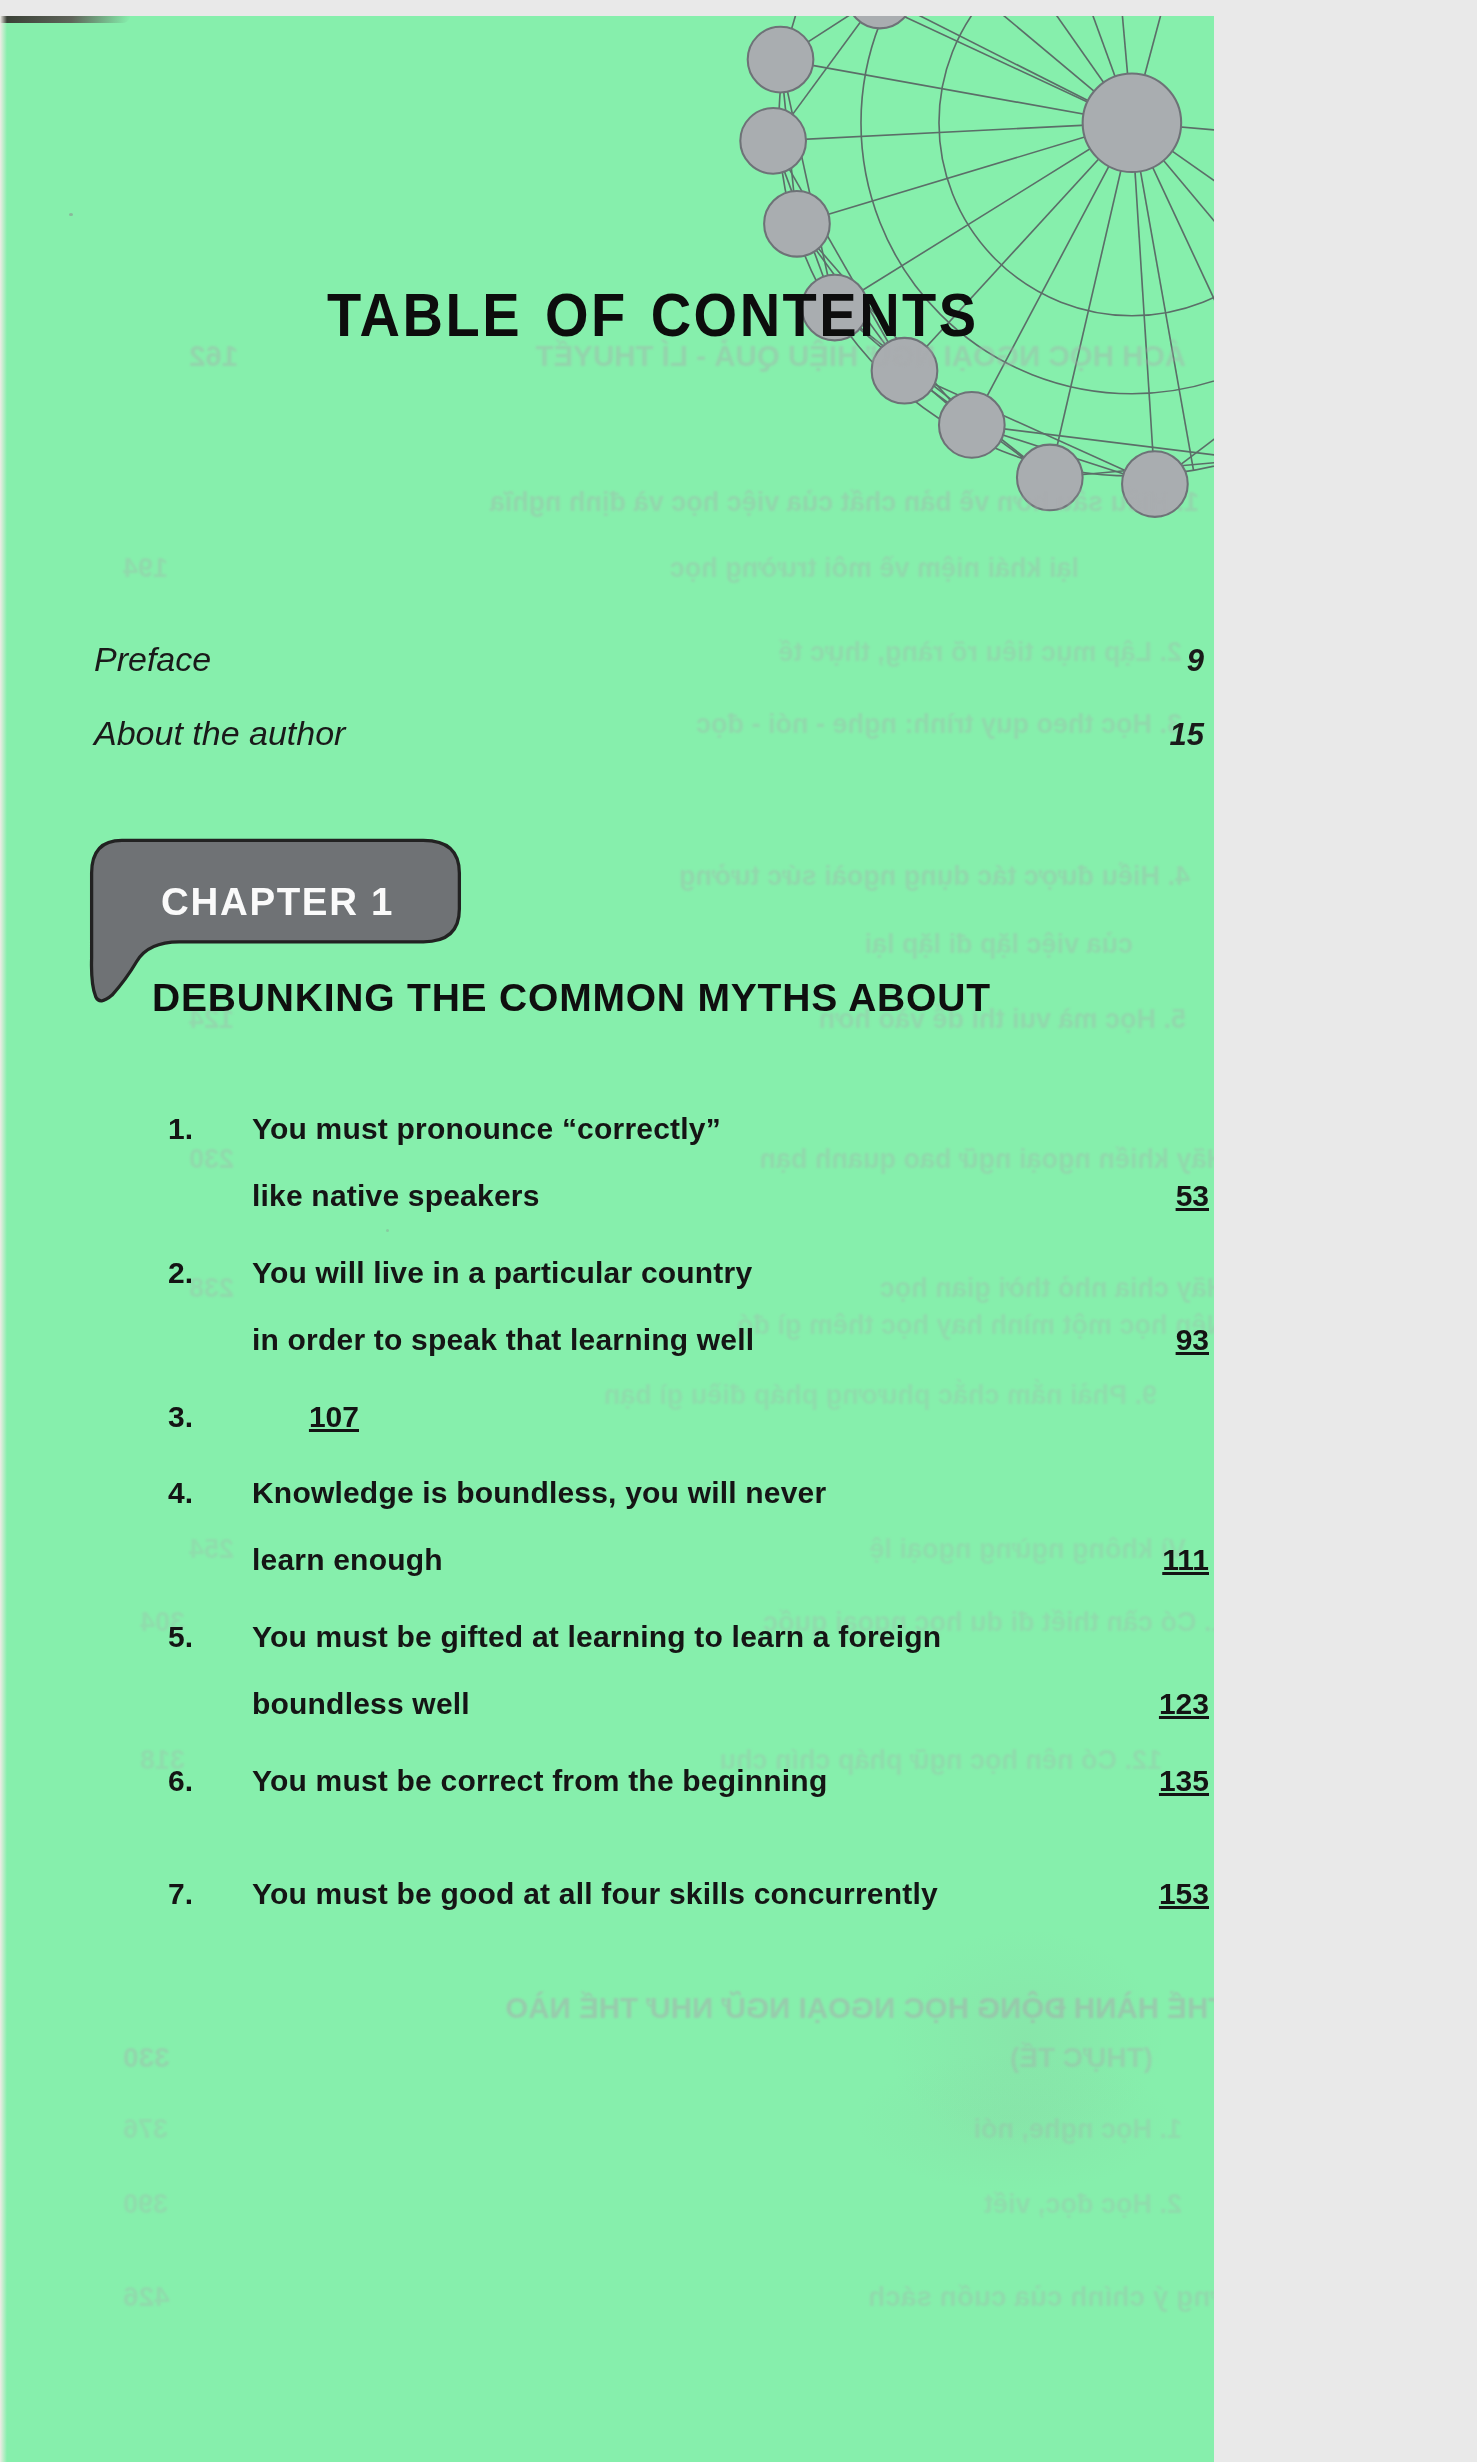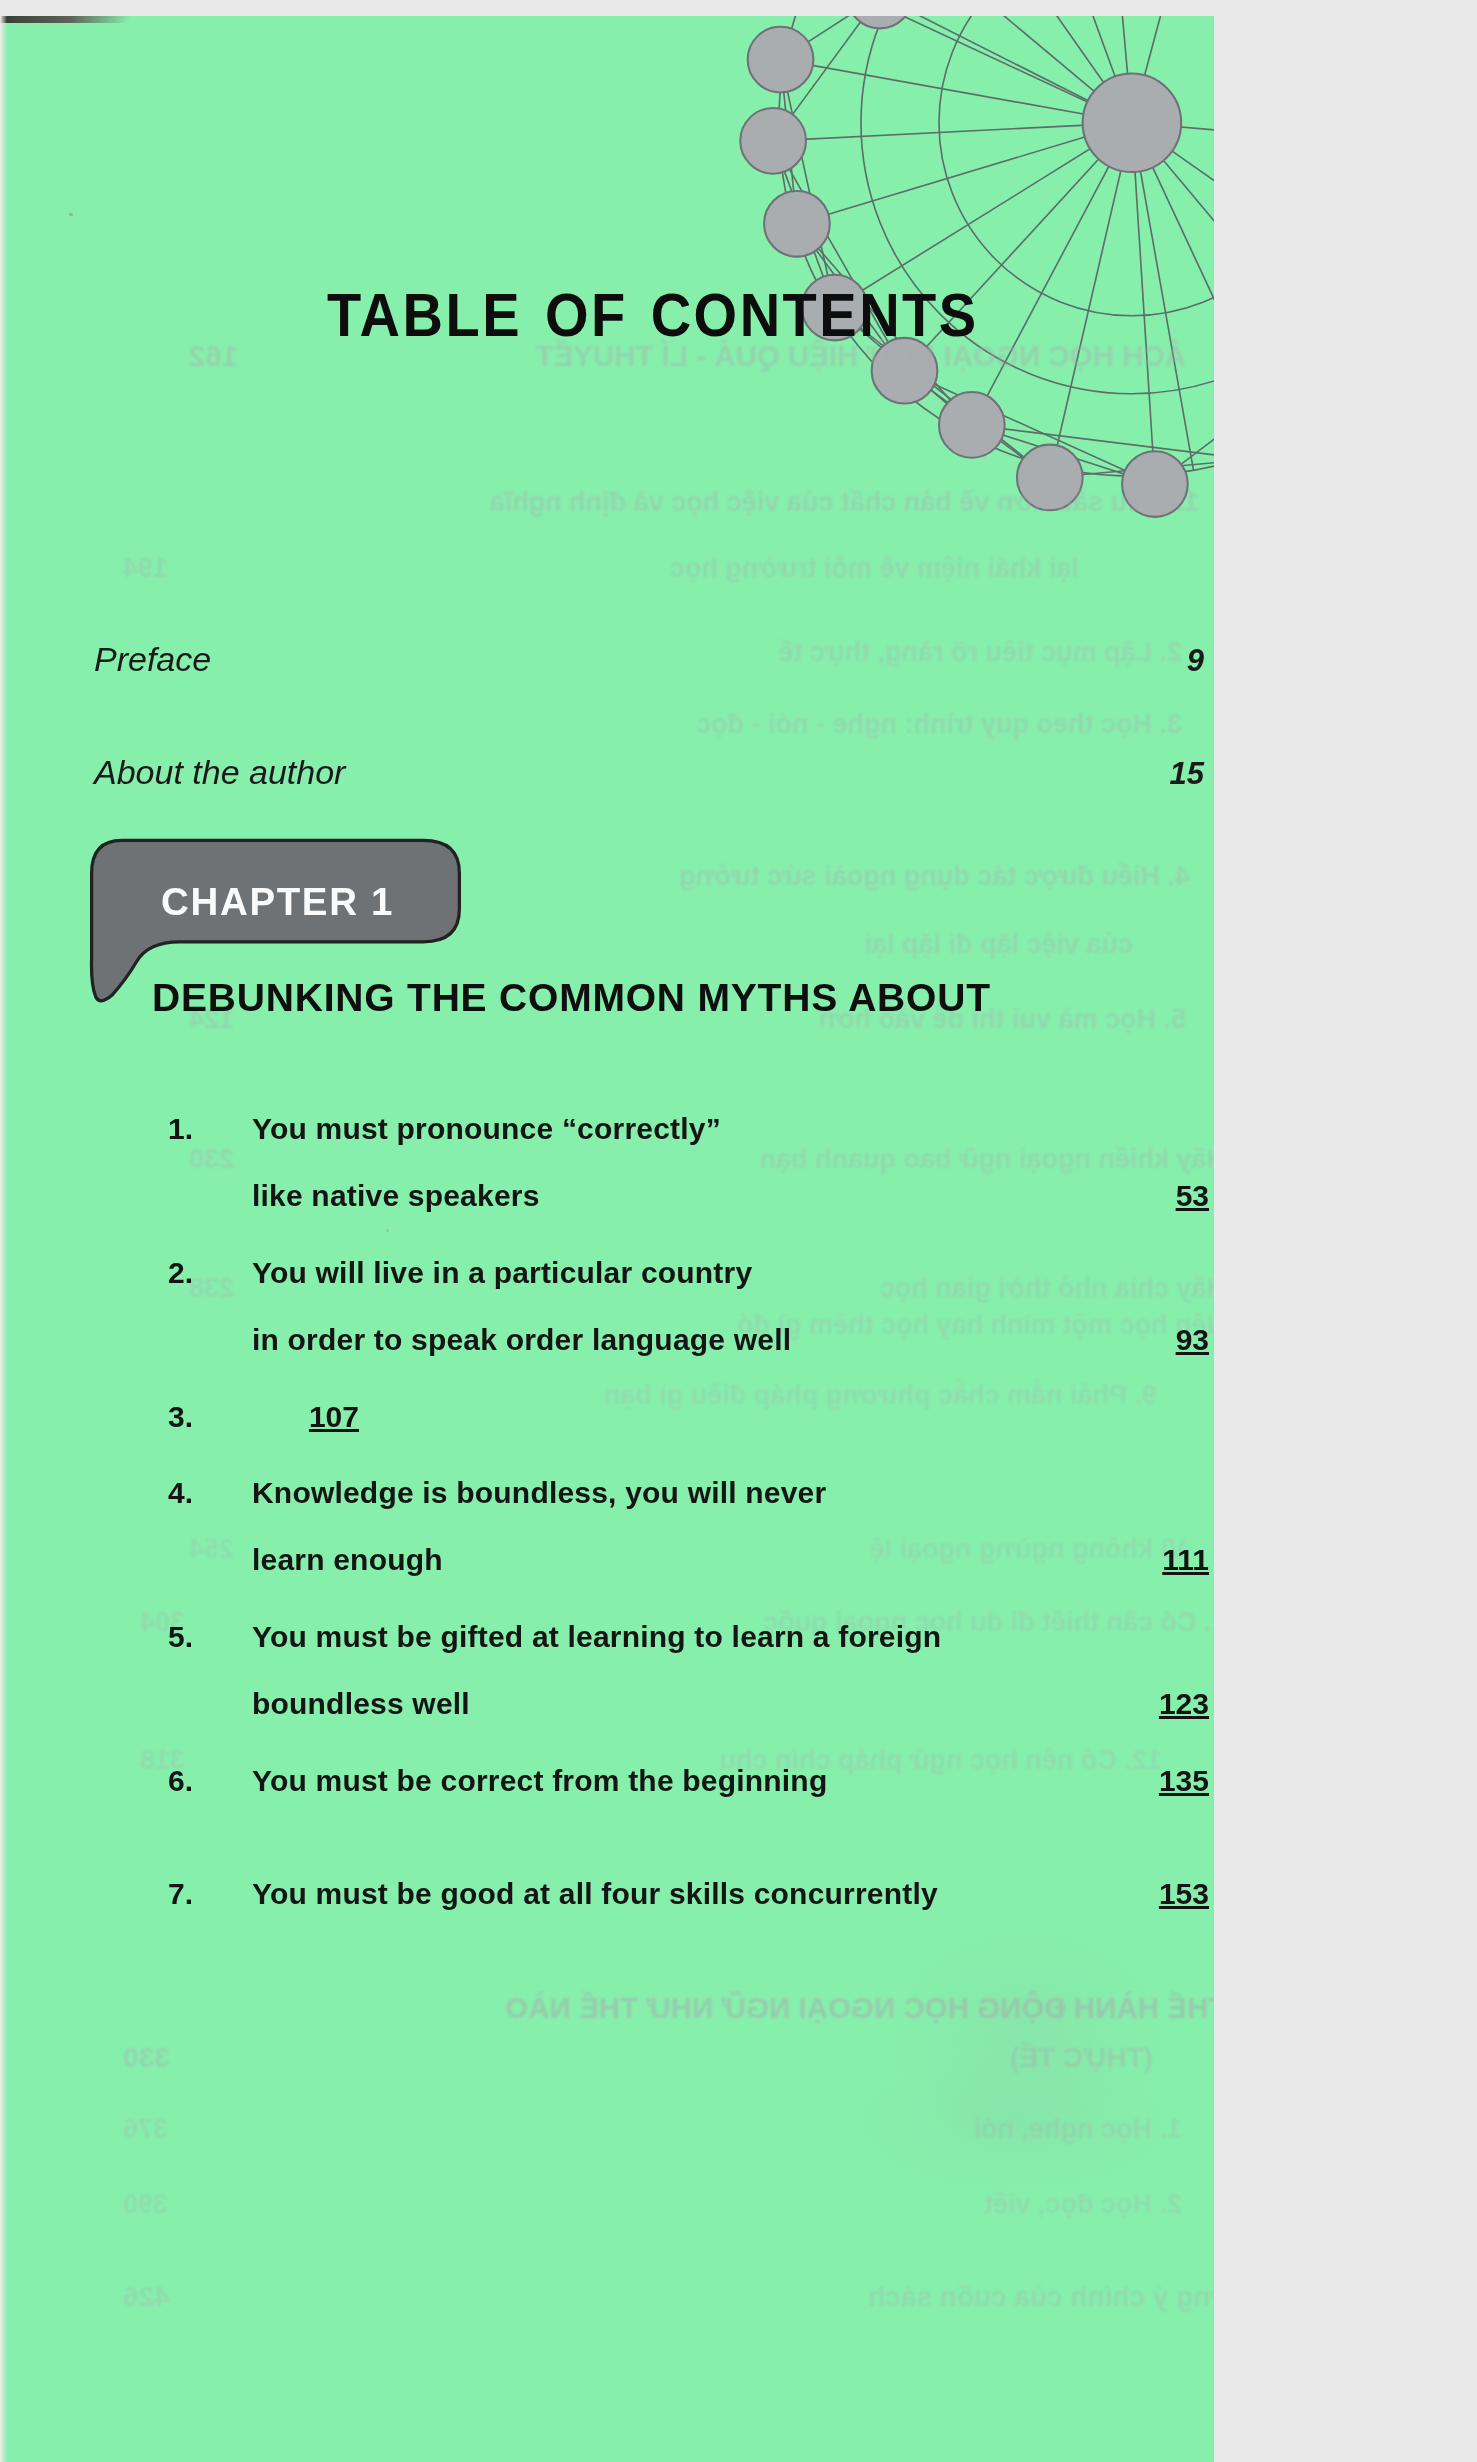--- a/index.html
+++ b/index.html
@@ -26,21 +26,21 @@
     background:radial-gradient(closest-side,rgba(140,140,140,.08),rgba(140,140,140,0));}
   
   .ghost{position:absolute;display:flex;justify-content:space-between;white-space:nowrap;
     transform:scaleX(-1);font-weight:700;color:#a8abad;filter:blur(1.1px);pointer-events:none;}
   .ghost .g-num:empty{display:none;}
   
   .page-title{position:absolute;left:327px;top:264px;font-size:56px;font-weight:700;
     letter-spacing:2.5px;word-spacing:4.9px;color:#0d0d0d;transform:scaleY(1.08);transform-origin:top left;}
   .fm-row{position:absolute;left:94px;width:1110px;display:flex;justify-content:space-between;
     align-items:baseline;line-height:49px;}
-  .fm-row.r1{top:619px;gap:8px;} .fm-row.r2{top:732px;}
+  .fm-row.r1{top:619px;gap:8px;} .fm-row.r2{top:693px;}
   .fm-label{font-style:italic;font-size:34px;color:#1a1a1a;}
   .fm-page{font-style:italic;font-weight:700;font-size:31px;color:#1a1a1a;}
   .badge-svg{position:absolute;left:87px;top:821px;}
   .badge-text{font-family:"Liberation Sans",sans-serif;font-weight:700;font-size:47px;
     letter-spacing:2px;fill:#fafafa;}
   .chapter-title{position:absolute;left:152px;top:949px;width:1057px;}
   .ch-line{font-size:39px;font-weight:700;letter-spacing:0.8px;line-height:66px;color:#0f0f0f;}
   .ch-row2{display:flex;justify-content:space-between;align-items:baseline;}
   .ch-page{font-size:36px;font-weight:700;}
   .toc-list{position:absolute;left:168px;top:1079px;width:1041px;}
@@ -246,21 +246,21 @@
       <div class="item-line l1">You must pronounce “correctly”</div>
       <div class="item-line l2">like native speakers</div>
     </div>
     <div class="item-page">53</div>
   </div>
 
   <div class="item">
     <div class="item-num">2.</div>
     <div class="item-body">
       <div class="item-line l1">You will live in a particular country</div>
-      <div class="item-line l2">in order to speak order language well</div>
+      <div class="item-line l2">in order to speak that learning well</div>
     </div>
     <div class="item-page">93</div>
   </div>
 
   <div class="item">
     <div class="item-num">3.</div>
     <div class="item-page">107</div>
   </div>
 
   <div class="item">

